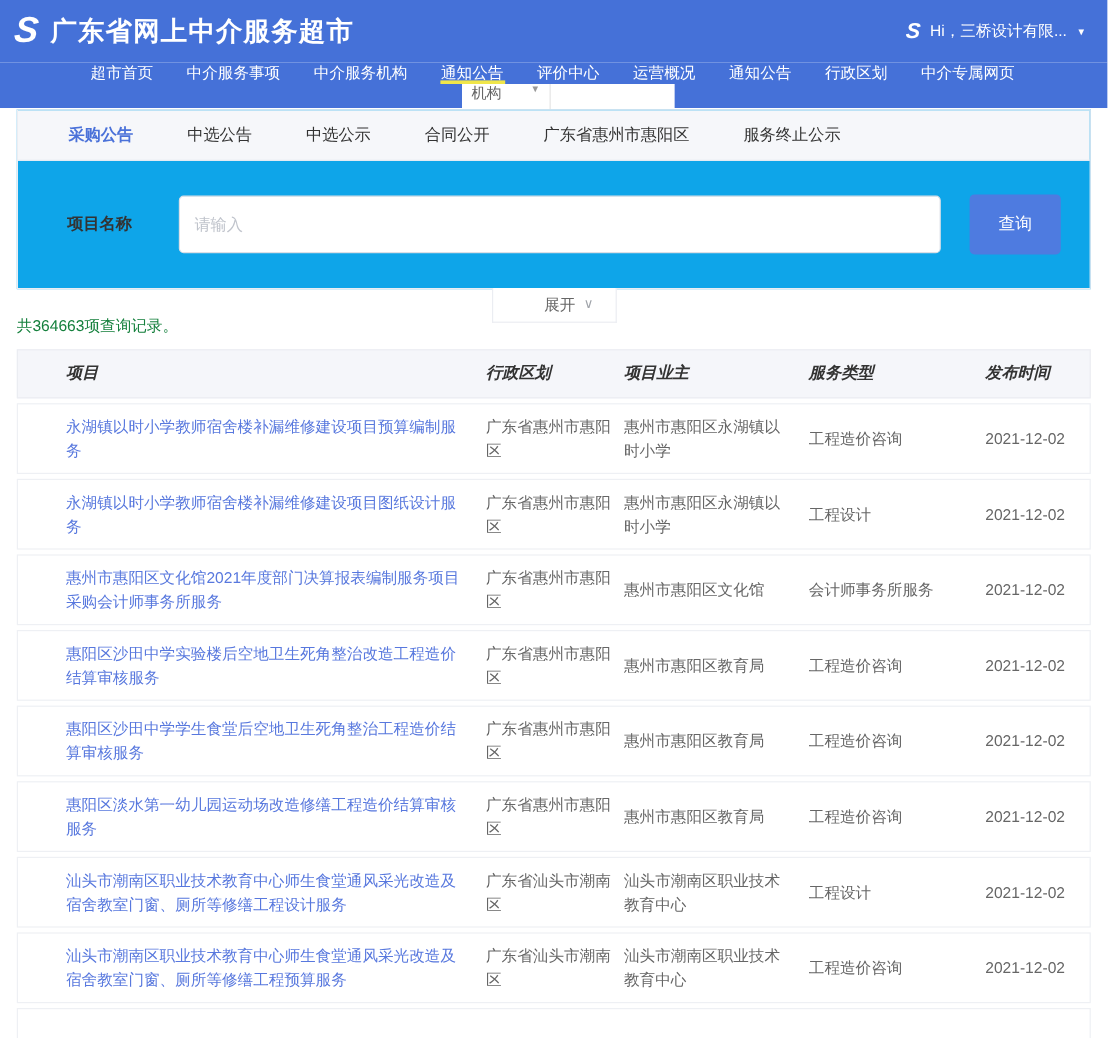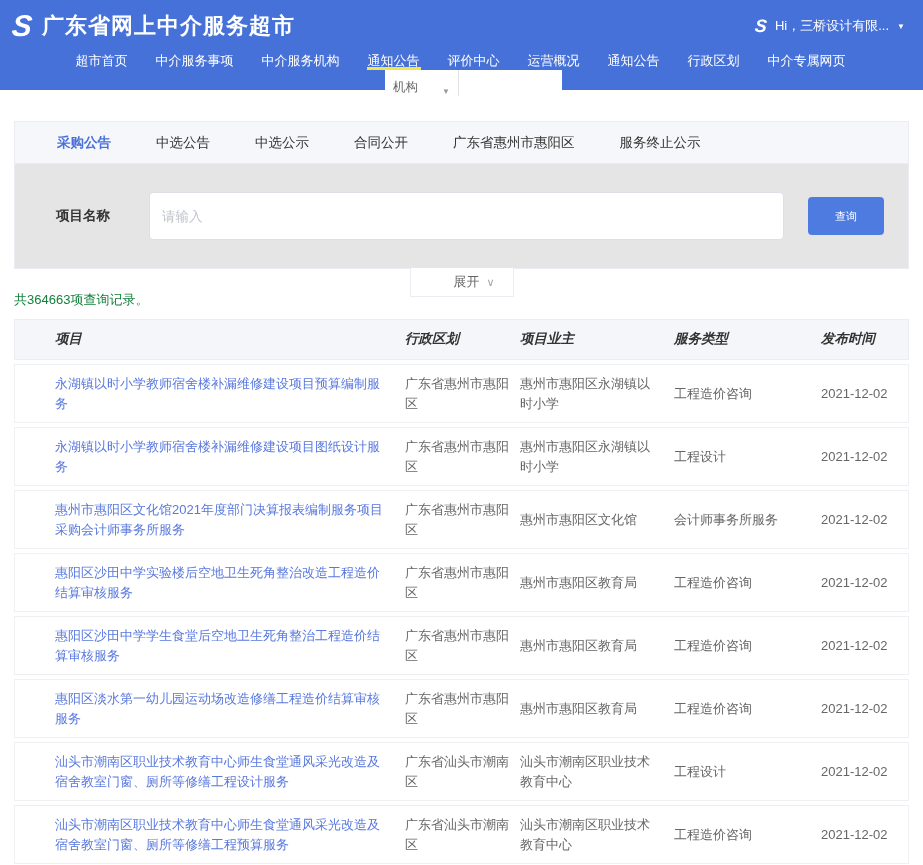--- a/index.html
+++ b/index.html
@@ -19,38 +19,38 @@
   .caret-down { font-size: 8px; color: #fff; }
 
   .nav-row { height: 38px; background: #4571D8; display: flex; align-items: center;
     justify-content: space-between; padding: 0 8px 0 32px; flex-direction: column; }
   .nav-items { display: flex; height: 100%; }
   .nav-item { position: relative; color: #fff; font-size: 13px; display: flex; align-items: center;
     padding: 0 1px; margin-right: 26px; cursor: pointer; white-space: nowrap; }
   .nav-item.active::after { content: ""; position: absolute; left: 0; right: 0; bottom: 0;
     height: 3px; background: #F0E64A; }
   .nav-search { display: flex; align-items: center; height: 26px; background: #fff; }
-  .search-select { width: 74px; height: 26px; display: flex; align-items: flex-end; justify-content: space-between;
+  .search-select { width: 74px; height: 26px; display: flex; align-items: flex-start; justify-content: space-between;
     padding: 0 8px; font-size: 12.5px; color: #666; border-right: 1px solid #E2E2E2; cursor: pointer; background:#fff; }
   .search-select .caret-down { color: #999; }
   .nav-search input { width: 103px; height: 26px; border: none; outline: none; font-size: 12.5px; padding: 0 6px; }
 
   
-  .card { margin: 31px 14px 0; border: 1px solid #EBEDF2; position: relative; background: #e5e5e5; }
+  .card { margin: 1px 14px 0; border: 1px solid #EBEDF2; position: relative; background: #0ea5e9; }
   .tabs-row { height: 42px; background: #F6F7FA; border-bottom: 1px solid #EBEDF2;
     display: flex; align-items: center; padding-left: 42px; }
   .tab { font-size: 13.5px; color: #333; margin-right: 45px; cursor: pointer; white-space: nowrap; }
   .tab.active { color: #4A71D9; font-weight: bold; }
   .filter-row { display: flex; align-items: center; padding: 28px 24px 28px 41px; }
   .filter-label { font-size: 13.5px; font-weight: bold; color: #333; width: 93px; flex: 0 0 93px; }
   .filter-input { flex: 1; height: 48px; border: 1px solid #DCDFE6; border-radius: 4px;
     padding: 0 12px; font-size: 13.5px; color: #333; outline: none; }
   .filter-input::placeholder { color: #C0C4CC; }
-  .query-btn { margin-left: 24px; width: 76px; height: 38px; background: #4E7BE0; color: #fff;
-    border: none; border-radius: 4px; font-size: 11px; cursor: pointer; }
+  .query-btn { margin-left: 24px; width: 76px; height: 50px; background: #4E7BE0; color: #fff;
+    border: none; border-radius: 4px; font-size: 14px; cursor: pointer; }
   .expand-btn { position: absolute; bottom: -29px; left: 50%; transform: translateX(-50%);
     width: 104px; height: 29px; background: #fff; border: 1px solid #EBEDF2; border-top: none;
     display: flex; align-items: center; justify-content: center; gap: 7px; color: #666;
     font-size: 13px; cursor: pointer; z-index: 2; padding-left: 25px; }
   .expand-chev { color: #A0A4AA; font-size: 11px; line-height: 1; }
 
   
   .count { margin: 22px 14px 10px; font-size: 13px; color: #15803d; }
 
   

